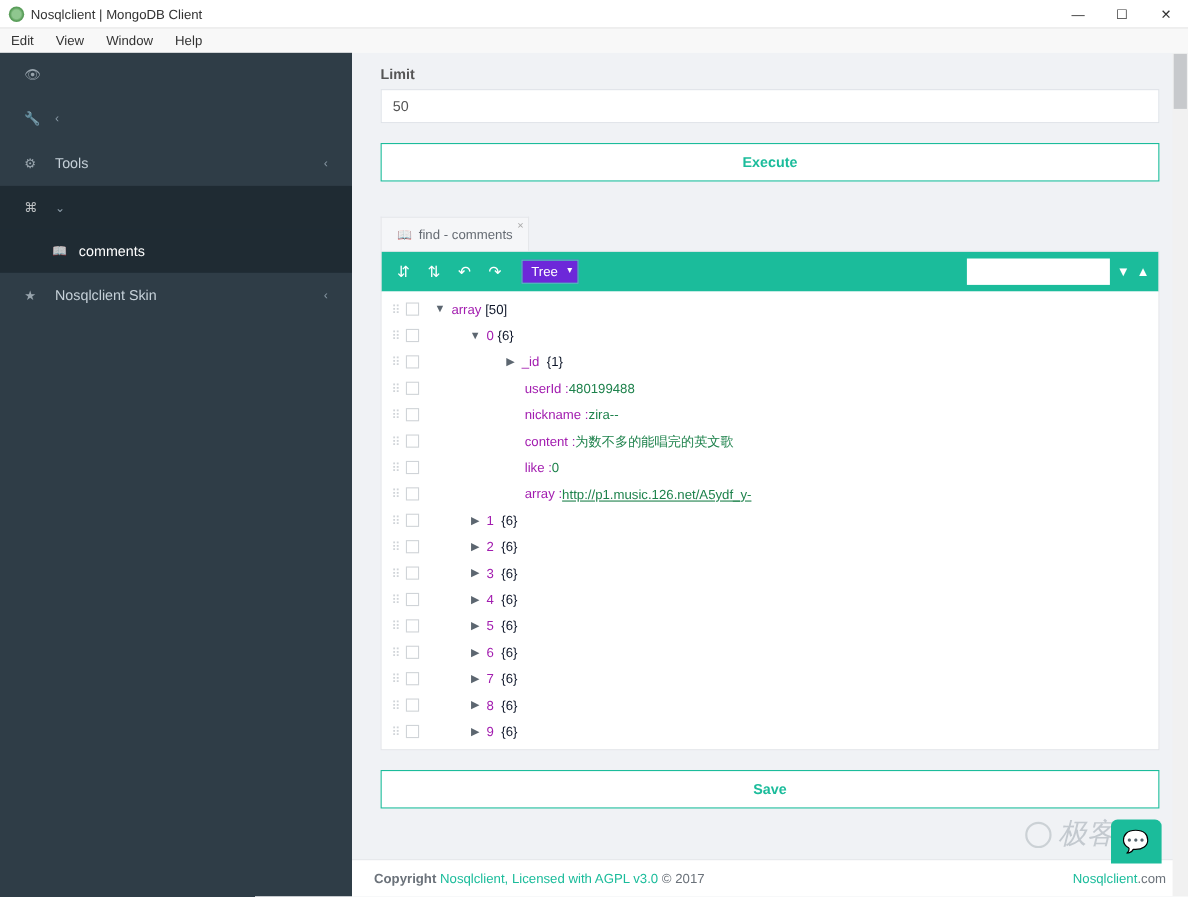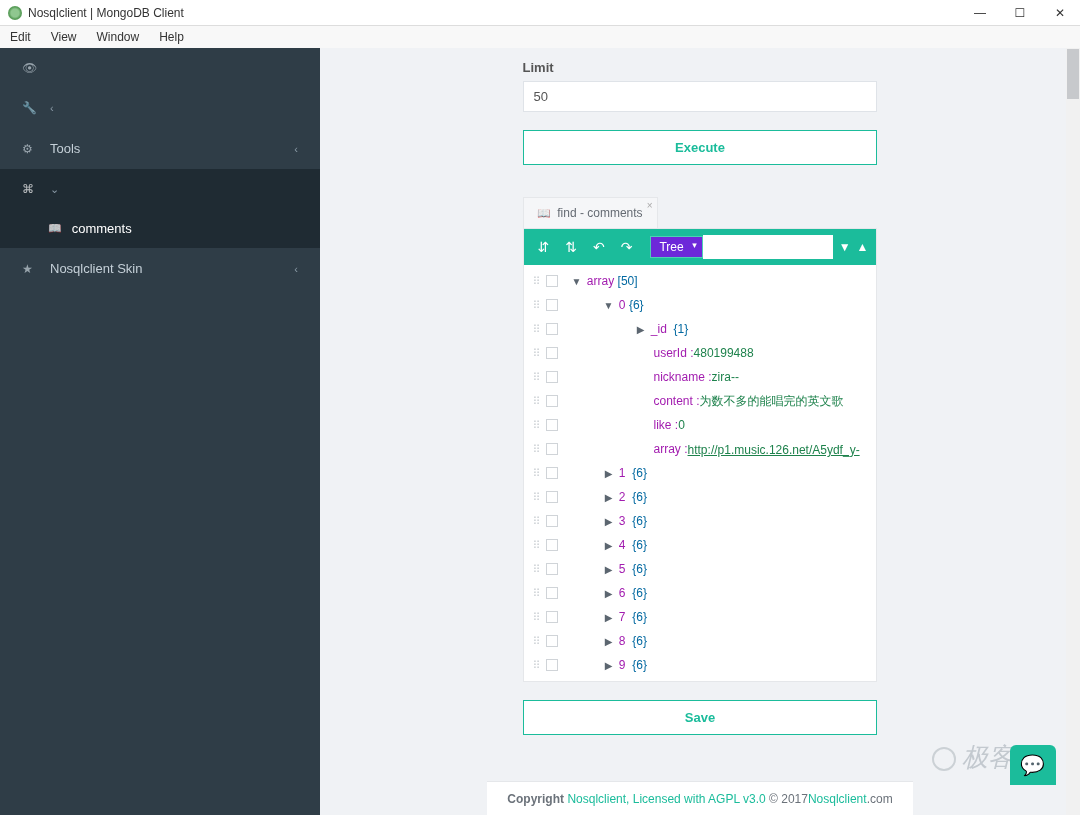--- a/index.html
+++ b/index.html
@@ -24,21 +24,21 @@
 .conn-db .caret { font-size: 9px; margin-left: 2px; }
 
 .nav-item { display: flex; align-items: center; padding: 13px 22px; cursor: pointer; color: #c5d0d8; }
 .nav-item.active { background: #1f2b33; color: #fff; }
 .nav-icon { width: 16px; margin-right: 12px; font-size: 12px; opacity: 0.7; }
 .nav-label { flex: 1; }
 .nav-caret { font-size: 11px; color: #8a9aa6; }
 .sub-item { padding: 12px 22px 12px 48px; background: #1f2b33; color: #fff; cursor: pointer; display:flex; align-items:center; }
 .sub-icon { margin-right: 10px; font-size: 11px; opacity:.8;}
 
-.main { flex: 1; background: #f0f2f5; display: flex; flex-direction: column; overflow: hidden; position: relative; align-items: center; }
+.main { flex: 1; background: #f0f2f5; display: flex; flex-direction: column; overflow: hidden; position: relative; }
 .main-scroll { flex: 1; overflow-y: auto; padding: 0; }
 .section-pad { padding: 12px 26px 18px; }
 .field-label { font-weight: 600; color: #555; font-size: 13px; margin-bottom: 6px; }
 .text-input { width: 100%; padding: 7px 10px; border: 1px solid #dfe3e8; font-size: 13px; color: #555; }
 .btn { width: 100%; padding: 9px; border: 1px solid #1bbc9b; background: #fff; color: #1bbc9b; font-weight: 600; font-size: 13px; cursor: pointer; }
 .btn-row { padding: 0 26px 18px; }
 
 .tabs { display: flex; padding: 0 26px; margin-top: 14px; }
 .tab { background: #f5f6f8; border: 1px solid #e5e7ea; border-bottom: none; padding: 8px 14px; font-size: 12px; color: #656b73; position: relative; display:flex; align-items:center; }
 .tab-icon { margin-right: 6px; font-size: 11px; }
@@ -58,21 +58,21 @@
 .tree { background: #fff; height: 416px; overflow-y: auto; font-family: Consolas, monospace; font-size: 12px; color: #5c6670; padding: 4px 0; position:relative; }
 .tree-row { display: flex; align-items: center; height: 24px; padding-left: 6px; }
 .handle { color: #d0d4d8; font-size: 11px; width: 14px; text-align:center; }
 .chk { width: 12px; height: 12px; border: 1px solid #d0d4d8; margin: 0 4px 0 2px; }
 .toggle { color: #5c6670; width: 14px; text-align: center; cursor: pointer; font-size: 10px; }
 .indent { display: inline-block; }
 .tkey { color: #a21caf; }
 .tnum { color: #1e824c; }
 .tstr { color: #1e824c; }
 .tlink { color: #1e824c; text-decoration: underline; }
-.brace { color: #0369a1; }
+.brace { color: #0f172a; }
 .link-wrap { display: inline-block; vertical-align: top; line-height: 14px; padding-top:2px;}
 
 .save-row { padding: 0 26px 24px; }
 
 .footer { height: 34px; background: #fff; border-top: 1px solid #e5e7ea; display: flex; align-items: center; padding: 0 20px; font-size: 12px; color: #6b727a; }
 .footer .link { color: #1bbc9b; }
 .footer .spacer { flex: 1; }
 
 .vscroll { position: absolute; right: 0; top: 0; width: 14px; height: 100%; background: #f1f1f1; }
 .vscroll-thumb { background: #c7c9cc; width: 12px; margin: 1px; height: 50px; }

